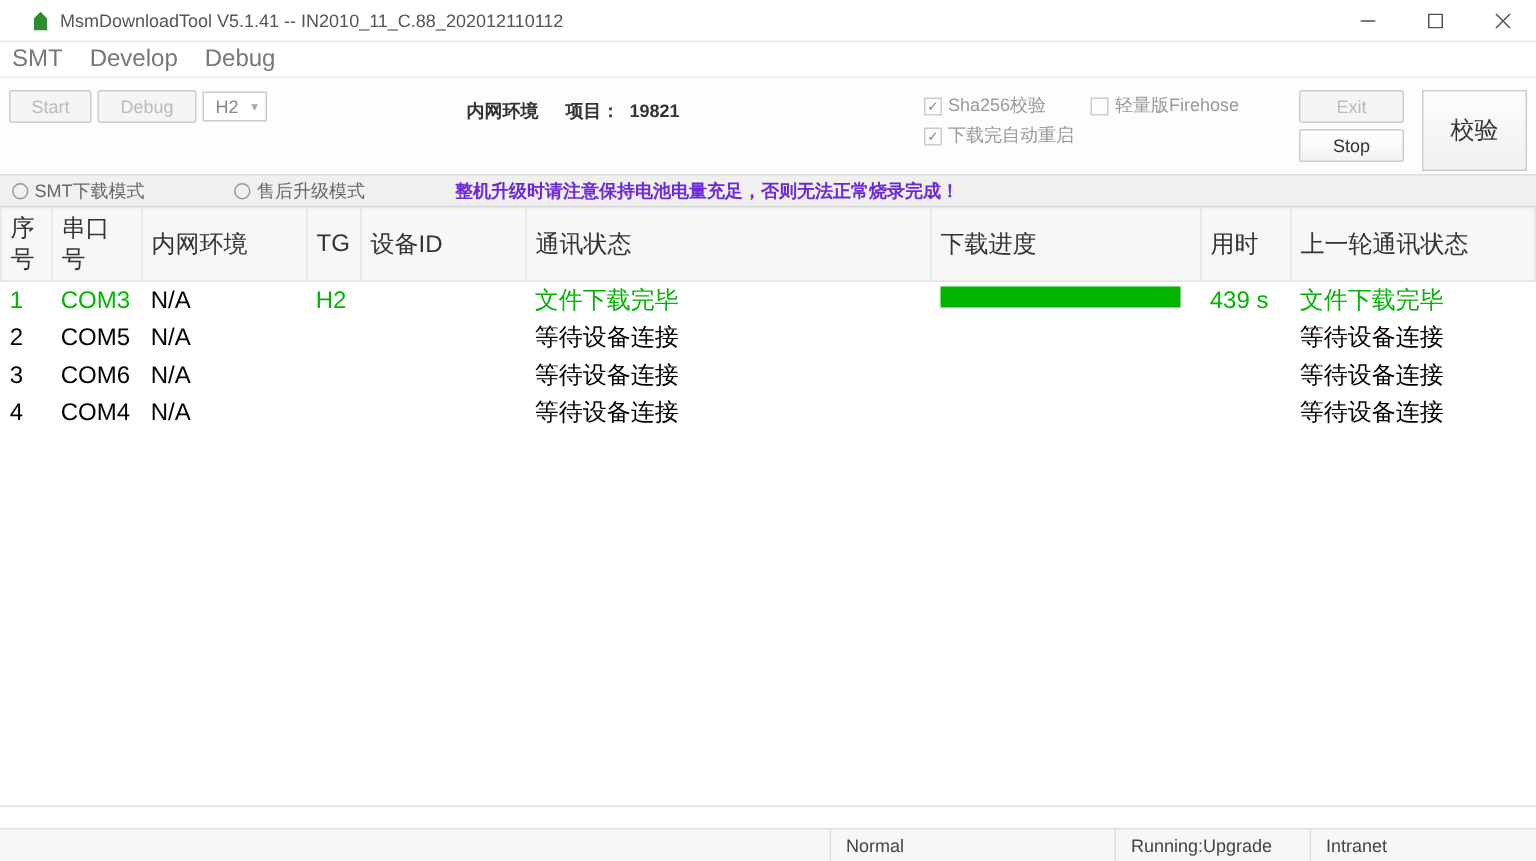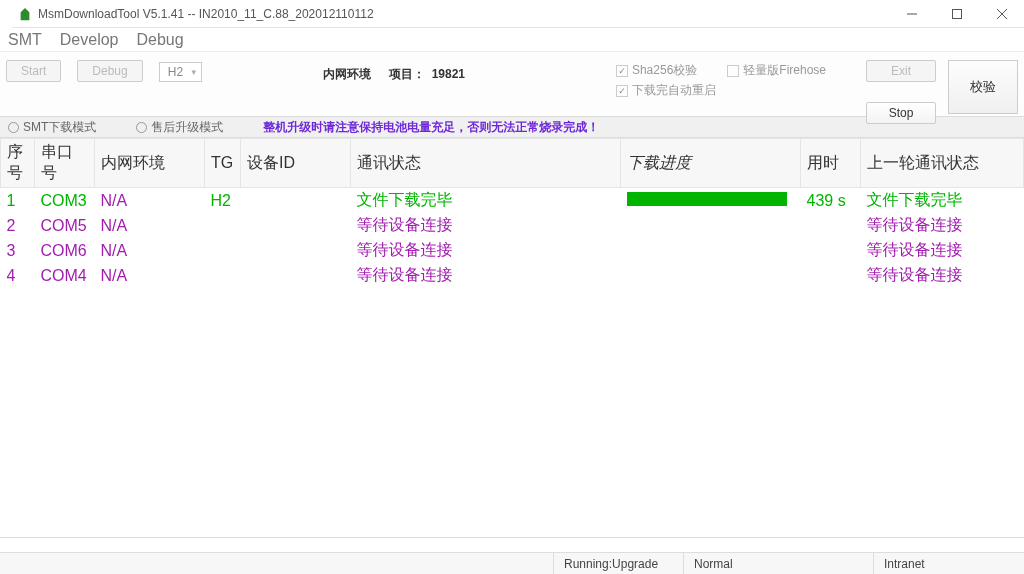--- a/index.html
+++ b/index.html
@@ -1,52 +1,52 @@
 <!DOCTYPE html>
 <html><head>
 <meta charset="utf-8">
 <style>
 * { box-sizing: border-box; margin: 0; padding: 0; font-family: "Microsoft YaHei", Arial, sans-serif; }
 body { background: #fff; width: 1024px; height: 574px; overflow: hidden; font-size: 12px; color: #333; }
-.titlebar { height: 28px; display: flex; align-items: center; border-bottom: 1px solid #e5e5e5; padding-left: 6px; background: #fff; margin-left: 12px; }
+.titlebar { height: 28px; display: flex; align-items: center; border-bottom: 1px solid #e5e5e5; padding-left: 20px; background: #fff; }
 .titlebar .logo { width: 14px; height: 14px; margin-right: 6px; color: #2e8b2e; }
 .titlebar .title { flex: 1; font-size: 12px; color: #555; }
 .winbtns { display: flex; height: 100%; }
 .winbtn { width: 45px; display: flex; align-items: center; justify-content: center; color: #555; }
 .winbtn svg { width: 10px; height: 10px; }
 .menubar { height: 24px; display: flex; align-items: center; padding-left: 8px; gap: 18px; border-bottom: 1px solid #eee; color: #777; font-size: 16px; }
 .toolbar { height: 64px; display: flex; align-items: flex-start; padding: 8px 6px 0 6px; background: #fdfdfd; }
-.leftbtns { display: flex; gap: 16px; align-items: flex-end; }
+.leftbtns { display: flex; gap: 4px; align-items: center; }
 .btn { border: 1px solid #ccc; background: linear-gradient(#fff,#f3f3f3); color: #888; padding: 3px 14px; font-size: 12px; border-radius: 2px; }
 .btn.disabled { color: #bbb; background: #f5f5f5; }
 .btn.active { color: #333; }
 .sel { border: 1px solid #ccc; background: #fff; color: #888; padding: 2px 18px 2px 8px; font-size: 12px; position: relative; display: flex; align-items: center; }
 .sel .caret { position: absolute; right: 5px; top: 50%; transform: translateY(-50%); color: #aaa; font-size: 9px; }
 .center { flex: 1; display: flex; justify-content: center; gap: 18px; align-items: center; padding-top: 6px; font-size: 12px; color: #333; font-weight: bold; }
 .checks { display: flex; flex-direction: column; gap: 3px; padding-top: 2px; margin-left: 30px; }
 .checks .row { display: flex; gap: 30px; }
 .chk { display: flex; align-items: center; gap: 4px; color: #999; font-size: 12px; }
 .chkbox { width: 12px; height: 12px; border: 1px solid #ccc; display: inline-flex; align-items: center; justify-content: center; font-size: 9px; color: #888; }
-.rightbtns { display: flex; flex-direction: column; gap: 20px; align-items: flex-end; padding-right: 6px; }
-.bigbtn { border: 1px solid #ccc; background: linear-gradient(#fdfdfd,#f0f0f0); width: 70px; height: 54px; display: flex; align-items: center; justify-content: center; font-size: 13px; color: #333; }
-.modebar { height: 22px; display: flex; align-items: center; padding: 0 8px; background: #f0f0f0; border-top: 1px solid #ddd; border-bottom: 1px solid #ddd; font-size: 12px; color: #666; gap: 40px; }
+.rightbtns { display: flex; flex-direction: column; gap: 4px; align-items: flex-end; padding-right: 6px; }
+.bigbtn { border: 1px solid #ccc; background: linear-gradient(#fdfdfd,#f0f0f0); width: 70px; height: 54px; display: flex; align-items: center; justify-content: center; font-size: 16px; color: #333; }
+.modebar { height: 22px; display: flex; align-items: center; padding: 0 8px; background: #f0f0f0; border-top: 1px solid #ddd; border-bottom: 1px solid #ddd; font-size: 12px; color: #666; gap: 60px; }
 .radio { display: inline-flex; align-items: center; gap: 4px; }
 .radio-dot { width: 11px; height: 11px; border: 1px solid #999; border-radius: 50%; display: inline-block; }
 .warn { color: #6d28d9; font-weight: bold; }
 .tablewrap { height: 400px; overflow: auto; border-bottom: 1px solid #ddd; }
 table { width: 100%; border-collapse: collapse; font-size: 16px; }
 th { text-align: left; background: #f7f7f7; border: 1px solid #e5e5e5; padding: 3px 6px; font-weight: normal; color: #333; }
-td { padding: 2px 6px; color: #a21caf; }
+td { padding: 2px 6px; color: #000000; }
 .col-idx { width: 34px; }
 .col-com { width: 60px; }
 .col-conn { width: 110px; }
 .col-tg { width: 36px; }
 .col-devid { width: 110px; margin-left: 12px; }
 .col-comm { width: 270px; }
-.col-prog { width: 180px; font-style: italic; }
+.col-prog { width: 180px; }
 .col-time { width: 60px; }
 .col-last { width: auto; }
 .green { color: #00b400; }
 .progressbar { width: 160px; height: 14px; background: #00b400; display: inline-block; }
 .statusbar { position: absolute; bottom: 0; left: 0; right: 0; height: 22px; display: flex; align-items: center; border-top: 1px solid #ddd; background: #f7f7f7; font-size: 12px; color: #444; }
 .statusbar .cell { border-right: 1px solid #ddd; padding: 0 10px; height: 100%; display: flex; align-items: center; }
 .statusbar .wide { flex: 1; }
 </style>
 </head>
 <body>
@@ -195,16 +195,16 @@
           <td></td>
           <td></td>
           <td>等待设备连接</td>
         </tr>
       </tbody>
   </table>
 </div>
 
 <div class="statusbar">
   <div class="cell wide"></div>
+  <div class="cell" style="width:190px">Normal</div>
   <div class="cell" style="width:130px">Running:Upgrade</div>
-  <div class="cell" style="width:190px">Normal</div>
   <div class="cell" style="width:150px;border-right:none">Intranet</div>
 </div>
 
 </body></html>

